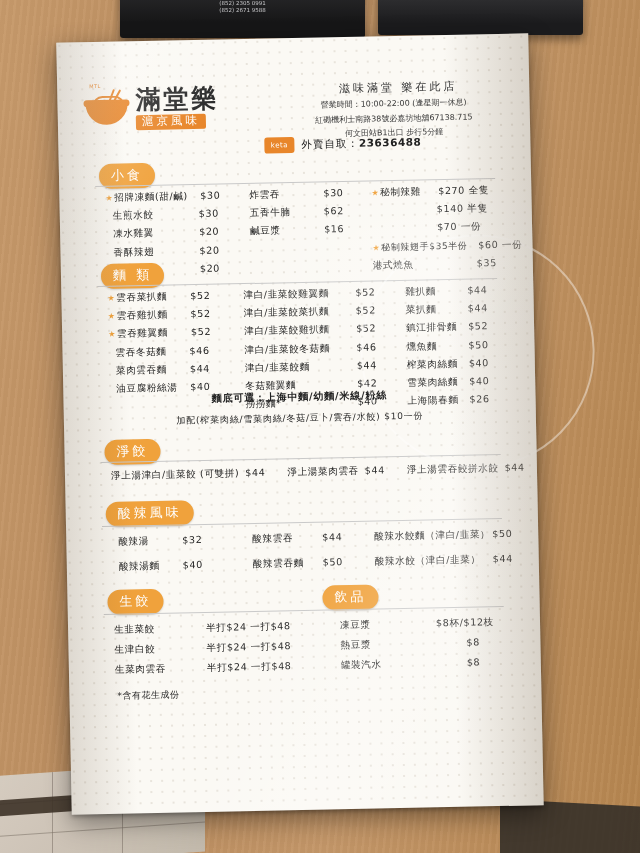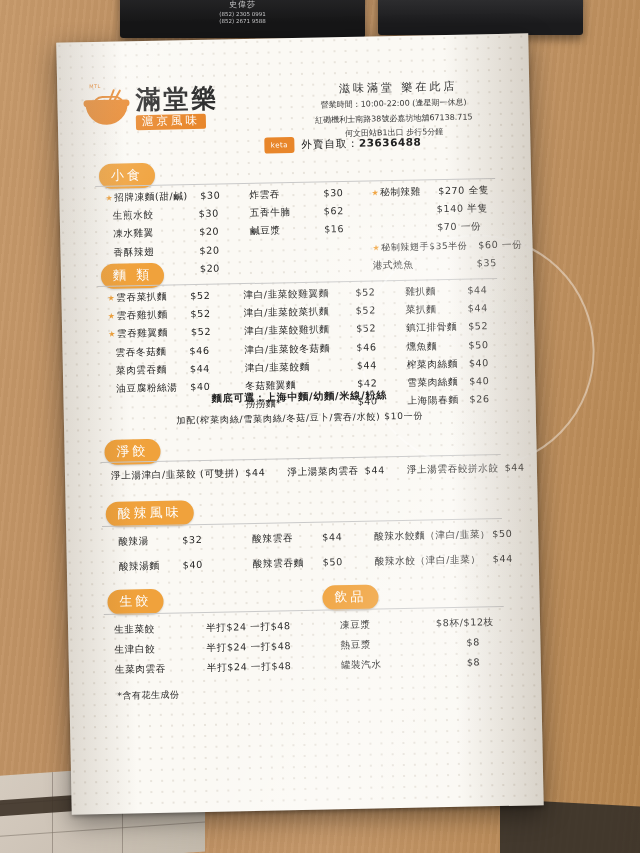--- a/index.html
+++ b/index.html
@@ -172,21 +172,20 @@
     <div class="tile-line" style="left:0;top:60px;width:100%;height:1px;"></div>
     <div class="tile-line" style="left:62px;top:0;width:1px;height:100%;"></div>
     <div class="tile-line" style="left:132px;top:0;width:1px;height:100%;"></div>
   </div>
   <div class="dark-strip"></div>
   <div class="dark-strip2"></div>
 
   <div class="napkin-box" id="box-left">
 
     <div class="box-text" style="top:14px;">
-      <div class="l1">史偉莎</div>
       <div class="l2">(852) 2305 0991</div>
       <div class="l3">(852) 2671 9588</div>
     </div>
   </div>
   <div class="napkin-box" id="box-right"></div>
 
   <div id="menu-sheet">
     <div class="page">
 
       <div class="header">

